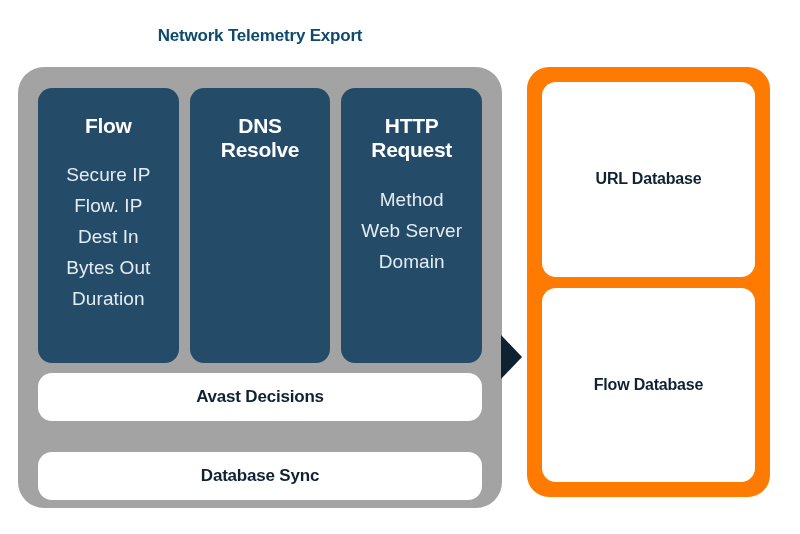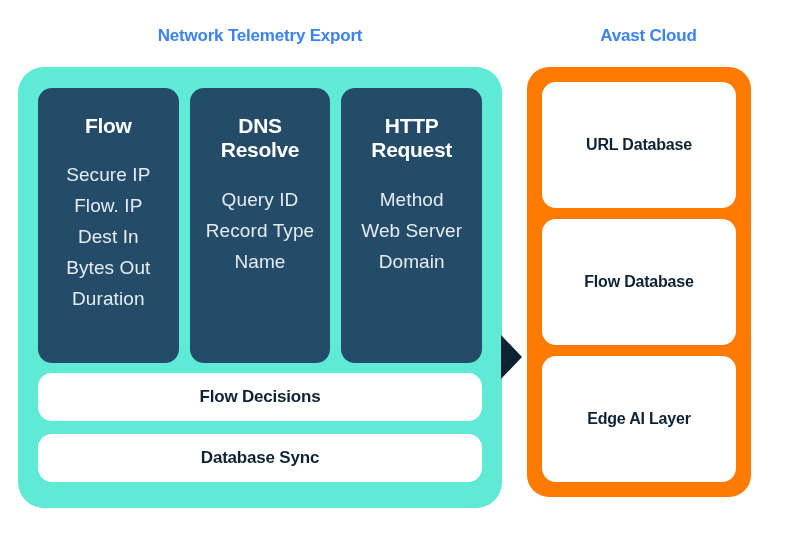--- a/index.html
+++ b/index.html
@@ -18,36 +18,36 @@
     height: 534px;
     background: #ffffff;
     overflow: hidden;
   }
 
   
   .panel-title {
     position: absolute;
     font-size: 17px;
     font-weight: 700;
-    color: #3b82f6;
+    color: #0c4a6e;
     letter-spacing: -0.2px;
     text-align: center;
     white-space: nowrap;
   }
   #title-left  { left: 18px;  top: 26px; width: 484px; }
   #title-right { left: 527px; top: 26px; width: 243px; }
 
   
   #left-panel {
     position: absolute;
     left: 18px;
     top: 67px;
     width: 484px;
     height: 441px;
-    background: #5eead4;
+    background: #a3a3a3;
     border-radius: 26px;
   }
   
   #left-panel-arrow {
     position: absolute;
     left: 483px;
     top: 268px;
     width: 0;
     height: 0;
     border-top: 22px solid transparent;
@@ -105,28 +105,28 @@
     align-items: center;
     justify-content: center;
   }
   .wide-bar span {
     color: #0E2233;
     font-size: 17px;
     font-weight: 700;
     letter-spacing: -0.2px;
   }
   #bar-0 { top: 306px; }
-  #bar-1 { top: 367px; text-align: center; }
+  #bar-1 { top: 385px; text-align: center; }
 
   
   #right-panel {
     position: absolute;
     left: 527px;
     top: 67px;
-    width: 224px;
+    width: 243px;
     height: 430px;
     background: #FF7A00;
     border-radius: 22px;
     padding: 15px;
     box-sizing: border-box;
     display: flex;
     flex-direction: column;
     gap: 11px;
   }
   .cloud-card {
@@ -145,72 +145,63 @@
     white-space: nowrap;
   }
 </style>
 </head>
 <body>
 
 <div id="canvas">
 
   <div id="title-left" class="panel-title">Network Telemetry Export</div>
 
-  <div id="title-right" class="panel-title">Avast Cloud</div>
 
   <div id="left-panel">
 
     <div id="left-panel-arrow"></div>
 
     <div class="col-row">
 
       <div class="col-card">
         <div class="col-card-title">Flow</div>
         <ul class="col-card-list">
           <li>Secure IP</li>
           <li>Flow. IP</li>
           <li>Dest In</li>
           <li>Bytes Out</li>
           <li>Duration</li>
         </ul>
       </div>
 
       <div class="col-card">
         <div class="col-card-title">DNS Resolve</div>
-        <ul class="col-card-list">
-          <li>Query ID</li>
-          <li>Record Type</li>
-          <li>Name</li>
-        </ul>
       </div>
 
       <div class="col-card">
         <div class="col-card-title">HTTP Request</div>
         <ul class="col-card-list">
           <li>Method</li>
           <li>Web Server Domain</li>
         </ul>
       </div>
 
     </div>
 
     <div id="bar-0" class="wide-bar">
-      <span>Flow Decisions</span>
+      <span>Avast Decisions</span>
     </div>
     <div id="bar-1" class="wide-bar">
       <span>Database Sync</span>
     </div>
 
   </div>
 
   <div id="right-panel">
     <div class="cloud-card">
       <span>URL Database</span>
     </div>
     <div class="cloud-card">
       <span>Flow Database</span>
     </div>
-    <div class="cloud-card">
-      <span>Edge AI Layer</span>
-    </div>
   </div>
 
 </div>
 
 </body></html>

